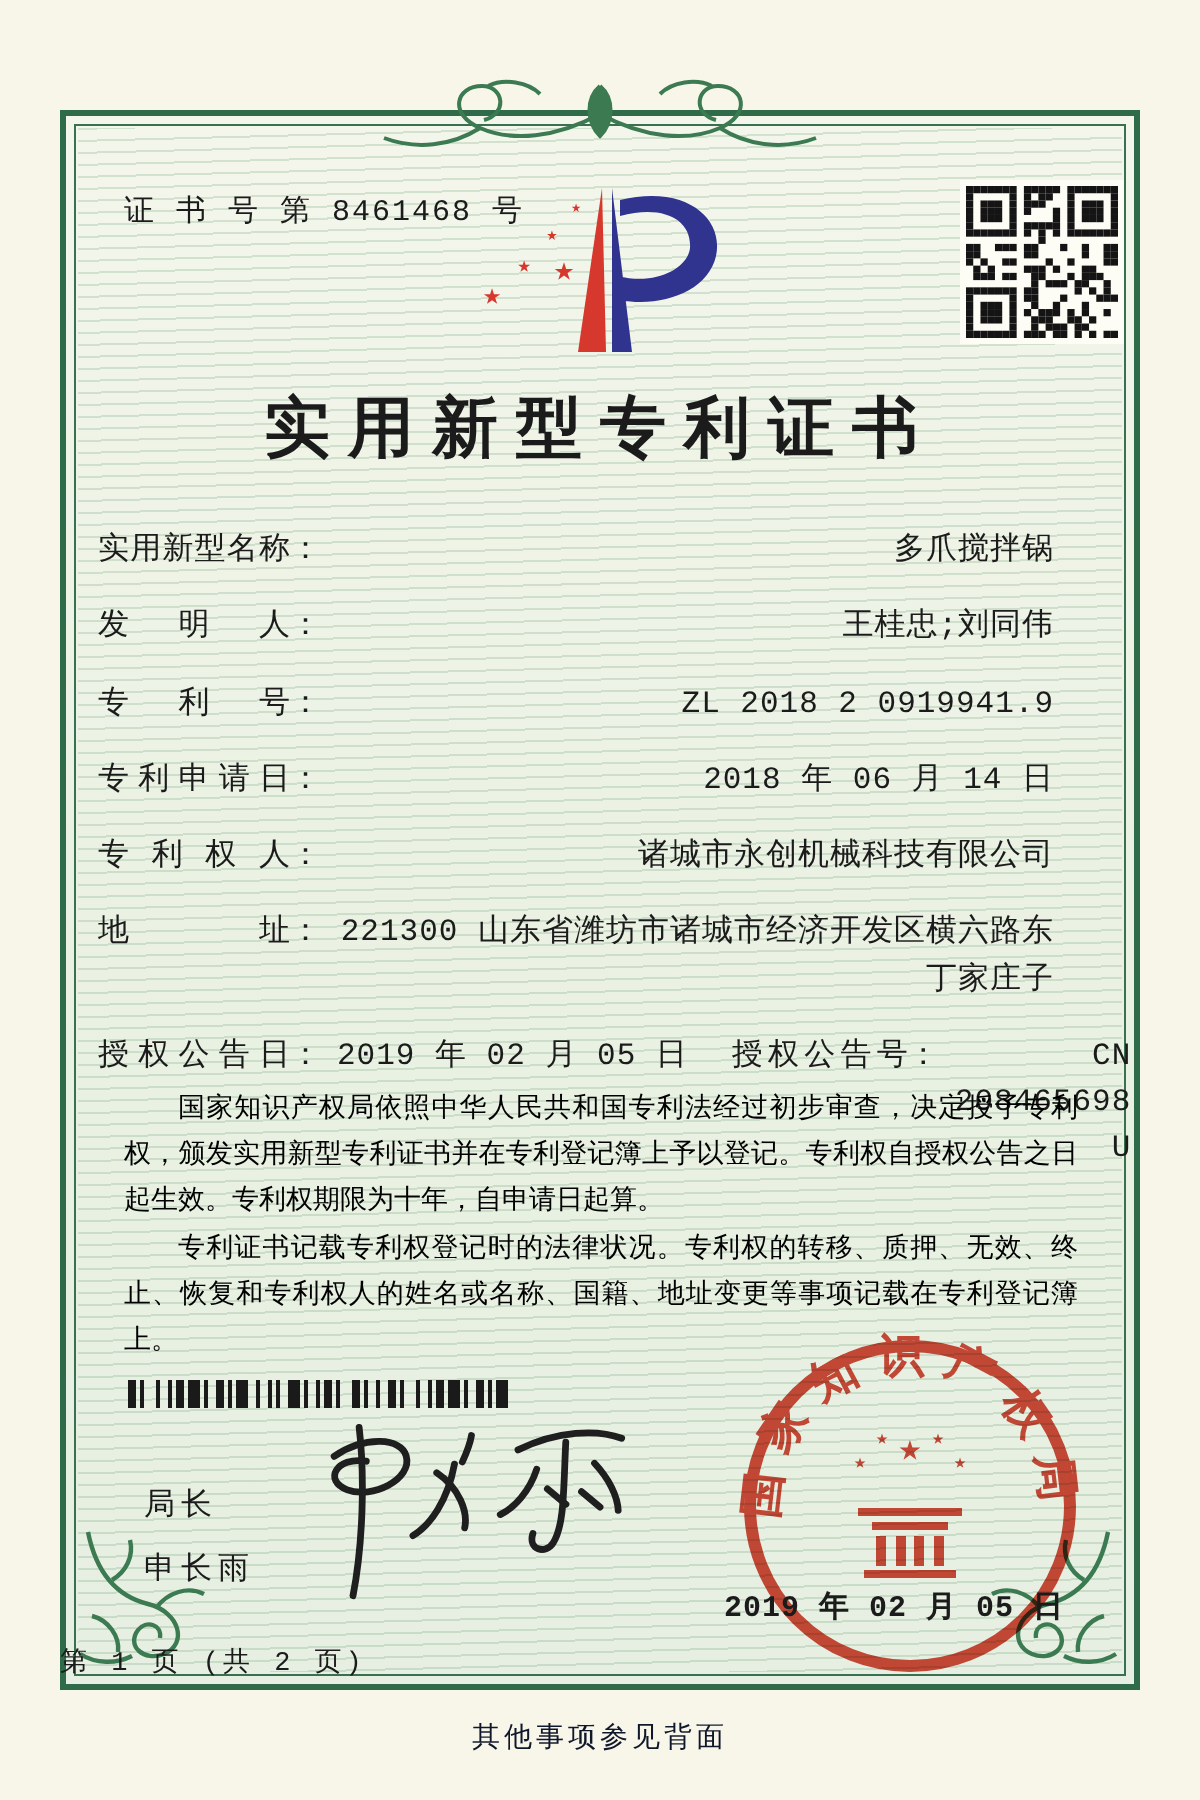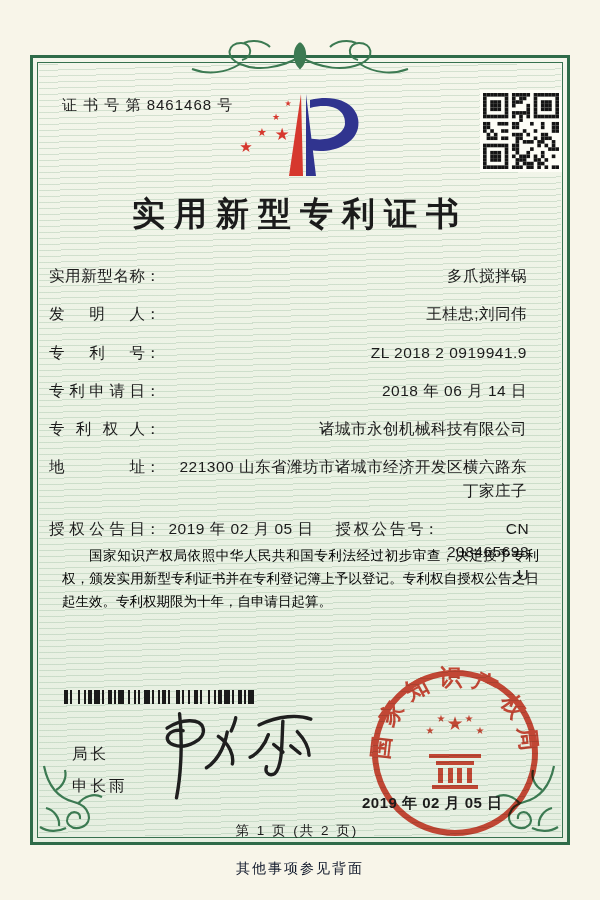--- a/index.html
+++ b/index.html
@@ -1,17 +1,17 @@
 <!DOCTYPE html>
 <html><head>
 <meta charset="utf-8">
 <style>
   html,body{margin:0;padding:0;background:#e9e6da;}
   .page{position:relative;width:600px;height:900px;background:#f8f5e9;overflow:hidden;
-        font-family:Liberation Sans, sans-serif;color:#1b1b1b;}
+        font-family:Liberation Mono, monospace;color:#1b1b1b;}
   
   .frame{position:absolute;left:30px;top:55px;width:534px;height:784px;
          border:3px solid #2f6b49;
          background:linear-gradient(180deg,#f4f6eb 0%,#ebf2e4 45%,#e6efe1 100%);}
   .frame::before{content:"";position:absolute;inset:4px;border:1px solid #37714f;}
   .frame::after{content:"";position:absolute;inset:6px;
          background:repeating-linear-gradient(178.5deg,rgba(96,150,110,.22) 0 1px,rgba(0,0,0,0) 1px 6px);
          pointer-events:none;}
   .certno{position:absolute;left:62px;top:96px;font-size:15px;letter-spacing:1px;}
   .logo{position:absolute;left:232px;top:90px;}
@@ -29,21 +29,21 @@
   .grant-right .flabel{width:88px;}
   
   .paras{position:absolute;left:62px;top:544px;width:477px;font-size:13.5px;line-height:1.72;
          text-align:justify;color:#000000;}
   .paras p{margin:0;text-indent:2em;}
   .barcode{position:absolute;left:64px;top:690px;width:190px;height:14px;}
   .officer{position:absolute;left:72px;top:738px;font-size:15.5px;letter-spacing:3px;line-height:2.05;}
   .signature{position:absolute;left:122px;top:706px;transform:rotate(-2deg);}
   .seal{position:absolute;left:366px;top:664px;mix-blend-mode:multiply;opacity:.92;z-index:3;}
   .sealdate{position:absolute;left:362px;top:794px;font-size:15px;font-weight:600;letter-spacing:.5px;z-index:5;}
-  .pageinfo{position:absolute;left:30px;top:822px;width:534px;text-align:center;font-size:13.5px;letter-spacing:2px;}
+  .pageinfo{position:absolute;left:30px;top:822px;width:534px;text-align:left;font-size:13.5px;letter-spacing:2px;}
   .backnote{position:absolute;left:0;top:860px;width:600px;text-align:center;font-size:14px;color:#0f172a;letter-spacing:2px;}
   .flourish-top{position:absolute;left:178px;top:33px;z-index:2;}
   .flourish-bl{position:absolute;left:36px;top:764px;}
   .flourish-br{position:absolute;left:482px;top:764px;transform:scaleX(-1);}
   svg{display:block;}
 </style>
 </head>
 <body>
 
 <div class="page">
@@ -364,20 +364,21 @@
       <span class="grant-right">
         <span class="flabel">授权公告号</span>
           <span class="fcolon">：</span>
         <span class="fvalue">CN 208465698 U</span>
       </span>
     </div>
   </div>
 
   <div class="paras">
     <p>国家知识产权局依照中华人民共和国专利法经过初步审查，决定授予专利权，颁发实用新型专利证书并在专利登记簿上予以登记。专利权自授权公告之日起生效。专利权期限为十年，自申请日起算。</p>
+    <p>专利证书记载专利权登记时的法律状况。专利权的转移、质押、无效、终止、恢复和专利权人的姓名或名称、国籍、地址变更等事项记载在专利登记簿上。</p>
   </div>
 
   <div class="barcode">
     <svg width="190" height="14" viewBox="0 0 190 14" fill="#1a1a1a">
         <rect x="0.0" y="0" width="4.0" height="14"></rect>
         <rect x="6.0" y="0" width="2.0" height="14"></rect>
         <rect x="14.0" y="0" width="2.0" height="14"></rect>
         <rect x="20.0" y="0" width="2.0" height="14"></rect>
         <rect x="24.0" y="0" width="4.0" height="14"></rect>
         <rect x="30.0" y="0" width="6.0" height="14"></rect>

